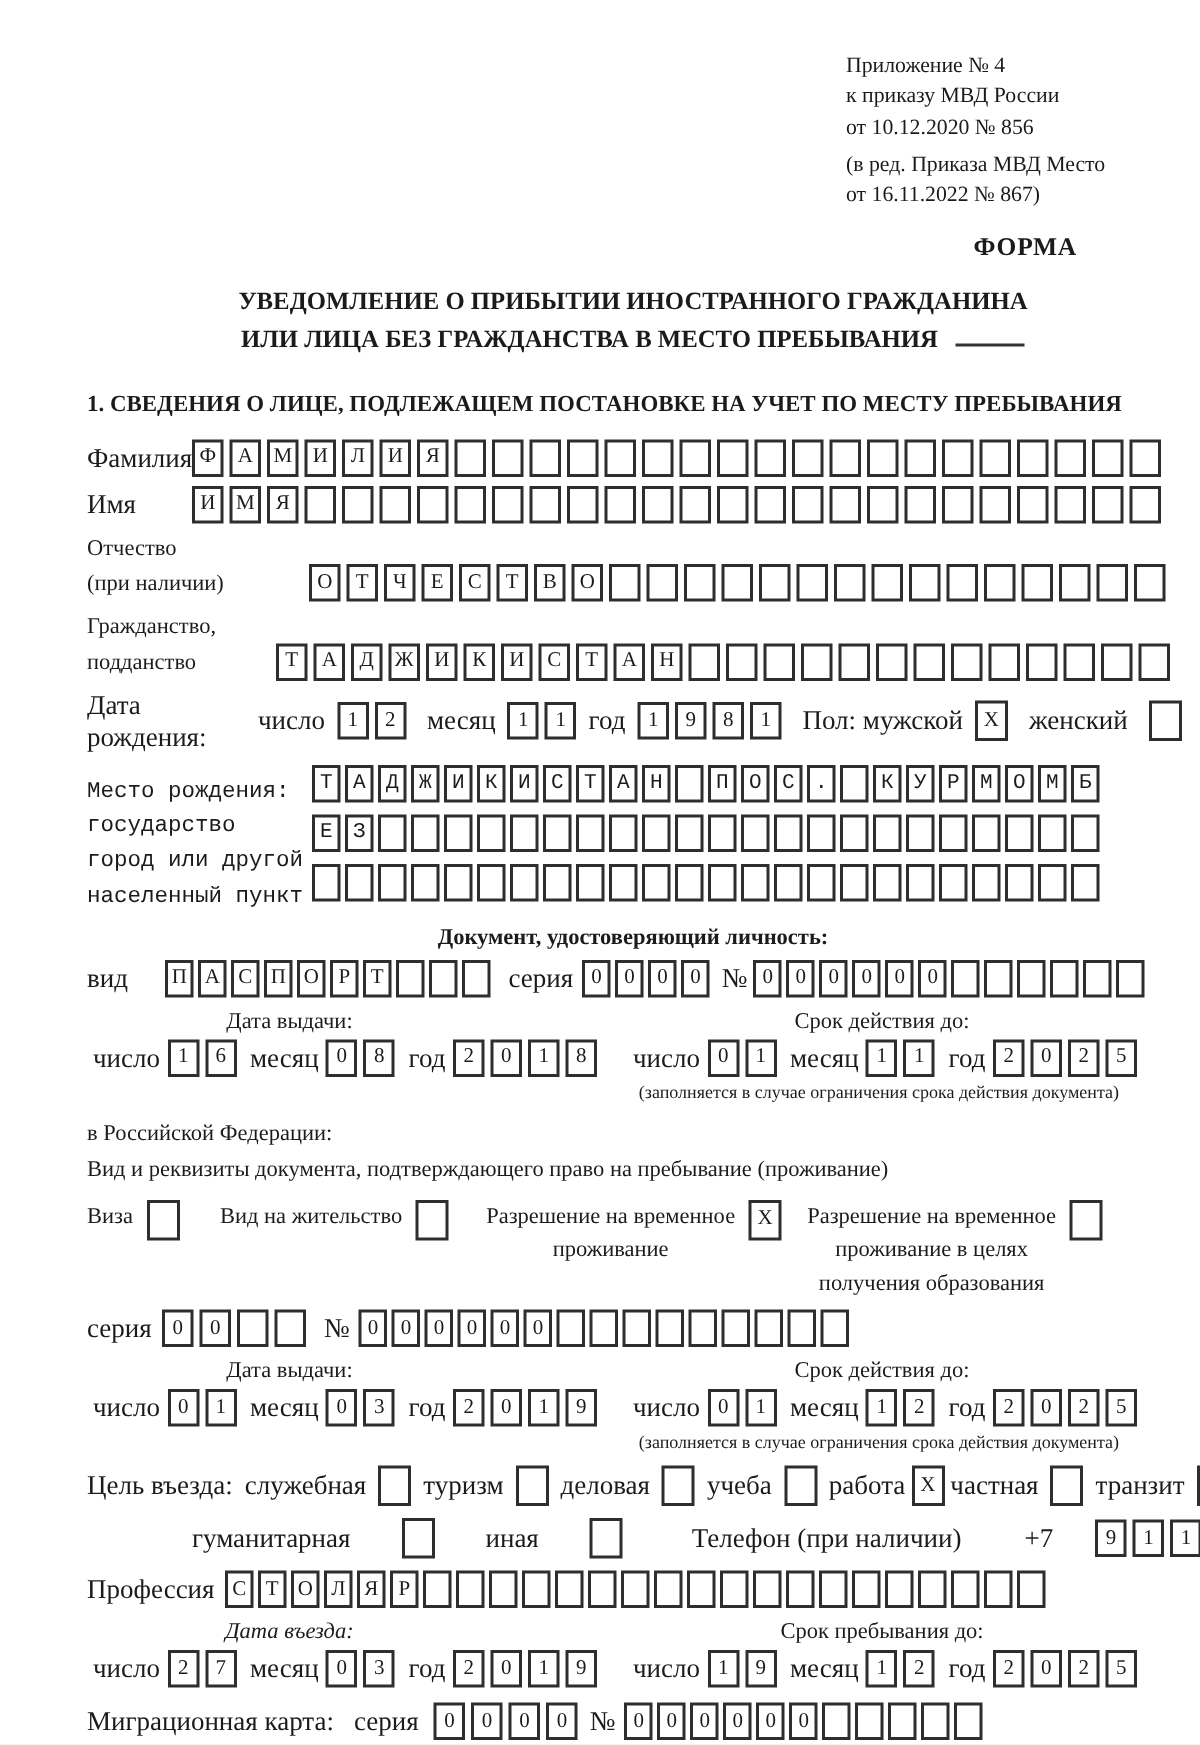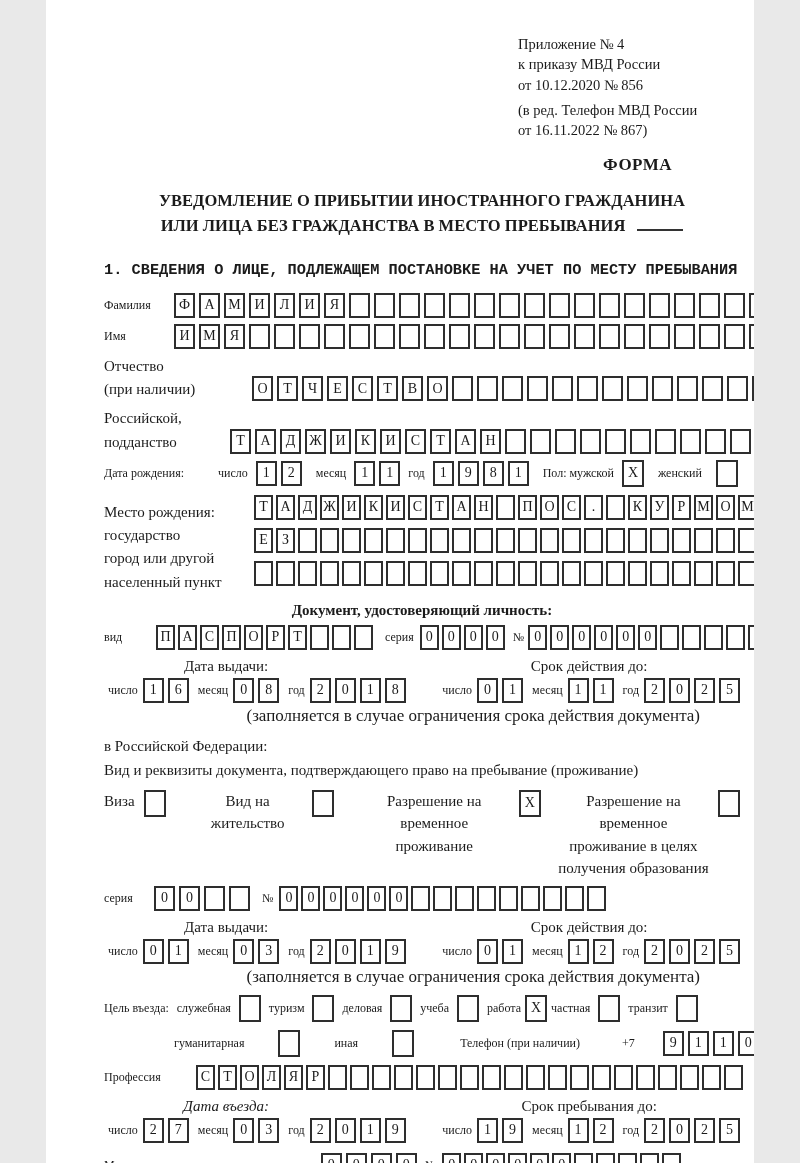--- a/index.html
+++ b/index.html
@@ -1,58 +1,58 @@
 <!DOCTYPE html>
 <html><head>
 <meta charset="utf-8">
 <style>
   html,body{margin:0;padding:0;background:#e9e9e9;}
-  .page{width:708px;height:1163px;box-sizing:border-box;background:#ffffff;
+  .page{width:800px;height:1163px;box-sizing:border-box;background:#ffffff;
         font-family:"Liberation Serif","DejaVu Serif",serif;color:#1b1b1b;
         padding:34px 14px 10px 58px;overflow:hidden;margin:0 auto;}
   .h-right{margin-left:auto;width:222px;font-size:14.5px;line-height:1.4;}
   .h-right .g2{margin-top:5px;}
   .forma{text-align:right;padding-right:68px;font-weight:bold;font-size:17px;margin-top:15px;letter-spacing:.5px;}
   .title{text-align:center;font-weight:bold;font-size:16.5px;line-height:1.5;margin-top:14px;}
   .blank{display:inline-block;width:46px;border-bottom:2px solid #333;height:12px;margin-left:12px;}
-  .sec{font-weight:bold;font-size:15.3px;margin-top:22px;margin-bottom:14px;font-family:Liberation Mono, monospace;}
+  .sec{font-weight:bold;font-size:15.3px;margin-top:22px;margin-bottom:14px;}
   .row{display:flex;align-items:center;margin-bottom:6px;flex-wrap:nowrap;}
   .row.top{align-items:flex-end;}
-  .lbl{font-size:12px;flex:0 0 auto;}
+  .lbl{font-size:18px;flex:0 0 auto;}
   .lblcol{font-size:15px;line-height:1.55;flex:0 0 auto;}
   .w70{width:70px;} .w148{width:148px;} .w126{width:126px;} .w150{width:150px;} .w122{width:122px;}
   .cells{display:inline-flex;gap:4px;flex:0 0 auto;}
   .cells.tight{gap:3px;}
   .cell{width:17px;height:21px;border:2px solid #2e2e2e;display:flex;align-items:center;
         justify-content:center;font-size:14px;background:#fff;flex:0 0 auto;}
   .tight .cell{width:15px;}
   .cbx .cell{width:18px;height:23px;}
   .mrows .cells{margin-bottom:8px;display:flex;}
   .heading{font-weight:bold;font-size:15px;text-align:center;margin:8px 0 6px;}
   .dpair{display:flex;margin-top:8px;}
   .dcap{font-size:15px;text-align:center;margin-bottom:3px;}
   .drow{display:flex;align-items:center;gap:5px;}
   .drow .lbl{margin-left:4px;}
-  .note{font-size:17px;text-align:right;padding-right:40px;margin:3px 0 8px;}
+  .note{font-size:12px;text-align:right;padding-right:40px;margin:3px 0 8px;}
   .plain{font-size:15px;line-height:1.6;}
-  .opts{display:flex;align-items:flex-start;margin:8px 0 4px;justify-content:center;}
+  .opts{display:flex;align-items:flex-start;margin:8px 0 4px;}
   .opt{display:flex;align-items:flex-start;gap:9px;margin-right:17px;}
   .optlbl{text-align:center;line-height:1.5;font-size:15px;}
   .ml{margin-left:8px;} .ml2{margin-left:14px;}
 </style>
 </head>
 <body>
 
 <div class="page">
 
   <div class="h-right">
     <div>Приложение № 4</div>
     <div>к приказу МВД России</div>
     <div>от 10.12.2020 № 856</div>
-    <div class="g2">(в ред. Телефон МВД России</div>
+    <div class="g2">(в ред. Приказа МВД Место</div>
     <div>от 16.11.2022 № 867)</div>
   </div>
 
   <div class="forma">ФОРМА</div>
 
   <div class="title">
     <div>УВЕДОМЛЕНИЕ О ПРИБЫТИИ ИНОСТРАННОГО ГРАЖДАНИНА</div>
     <div><span>ИЛИ ЛИЦА БЕЗ ГРАЖДАНСТВА В МЕСТО ПРЕБЫВАНИЯ</span><span class="blank"></span></div>
   </div>
 
@@ -149,21 +149,21 @@
         <span class="cell"></span>
         <span class="cell"></span>
         <span class="cell"></span>
         <span class="cell"></span>
         <span class="cell"></span>
       </span>
   </div>
 
   <div class="row top">
     <span class="lblcol w126">
-      <div>Российской,</div>
+      <div>Гражданство,</div>
       <div>подданство</div>
     </span>
     <span class="cells">
         <span class="cell">Т</span>
         <span class="cell">А</span>
         <span class="cell">Д</span>
         <span class="cell">Ж</span>
         <span class="cell">И</span>
         <span class="cell">К</span>
         <span class="cell">И</span>
@@ -209,21 +209,21 @@
     <span class="lbl ml2">Пол: мужской</span>
     <span class="cells cbx ml">
         <span class="cell">X</span>
       </span>
     <span class="lbl ml2">женский</span>
     <span class="cells cbx ml2">
         <span class="cell"></span>
       </span>
   </div>
 
-  <div class="row top" style="margin-top:8px;">
+  <div class="row top" style="margin-top:8px;font-family:Liberation Mono, monospace;">
     <span class="lblcol w150">
       <div>Место рождения:</div>
       <div>государство</div>
       <div>город или другой</div>
       <div>населенный пункт</div>
     </span>
     <span class="mrows">
       <span class="cells tight">
           <span class="cell">Т</span>
           <span class="cell">А</span>

